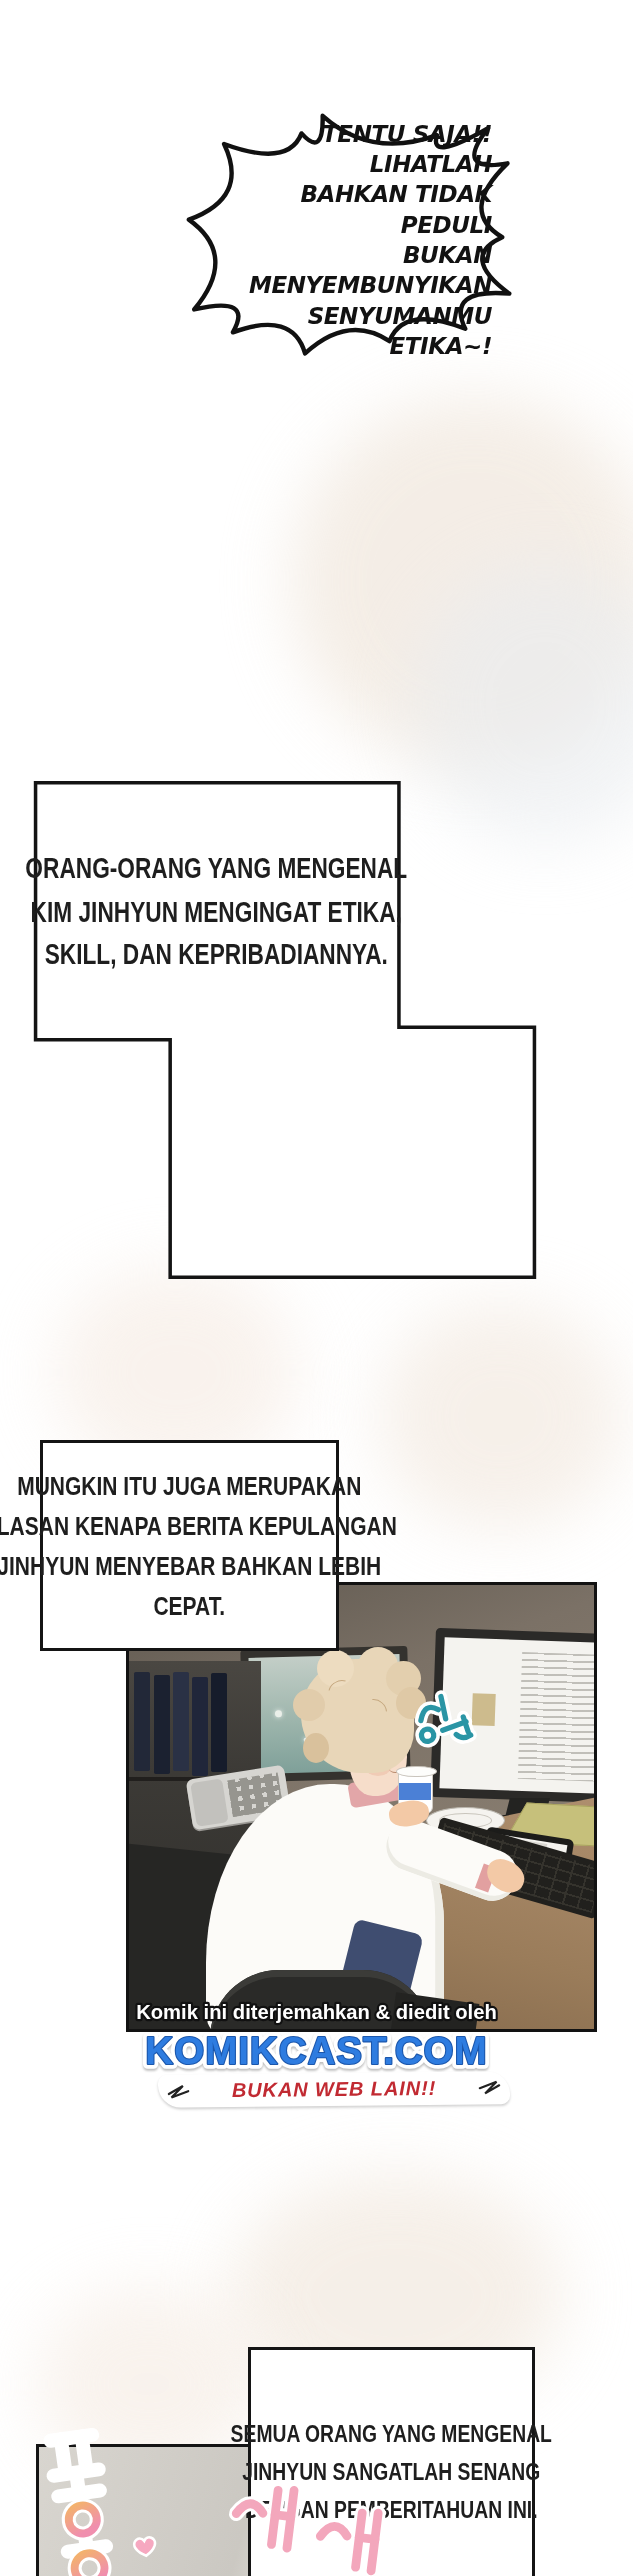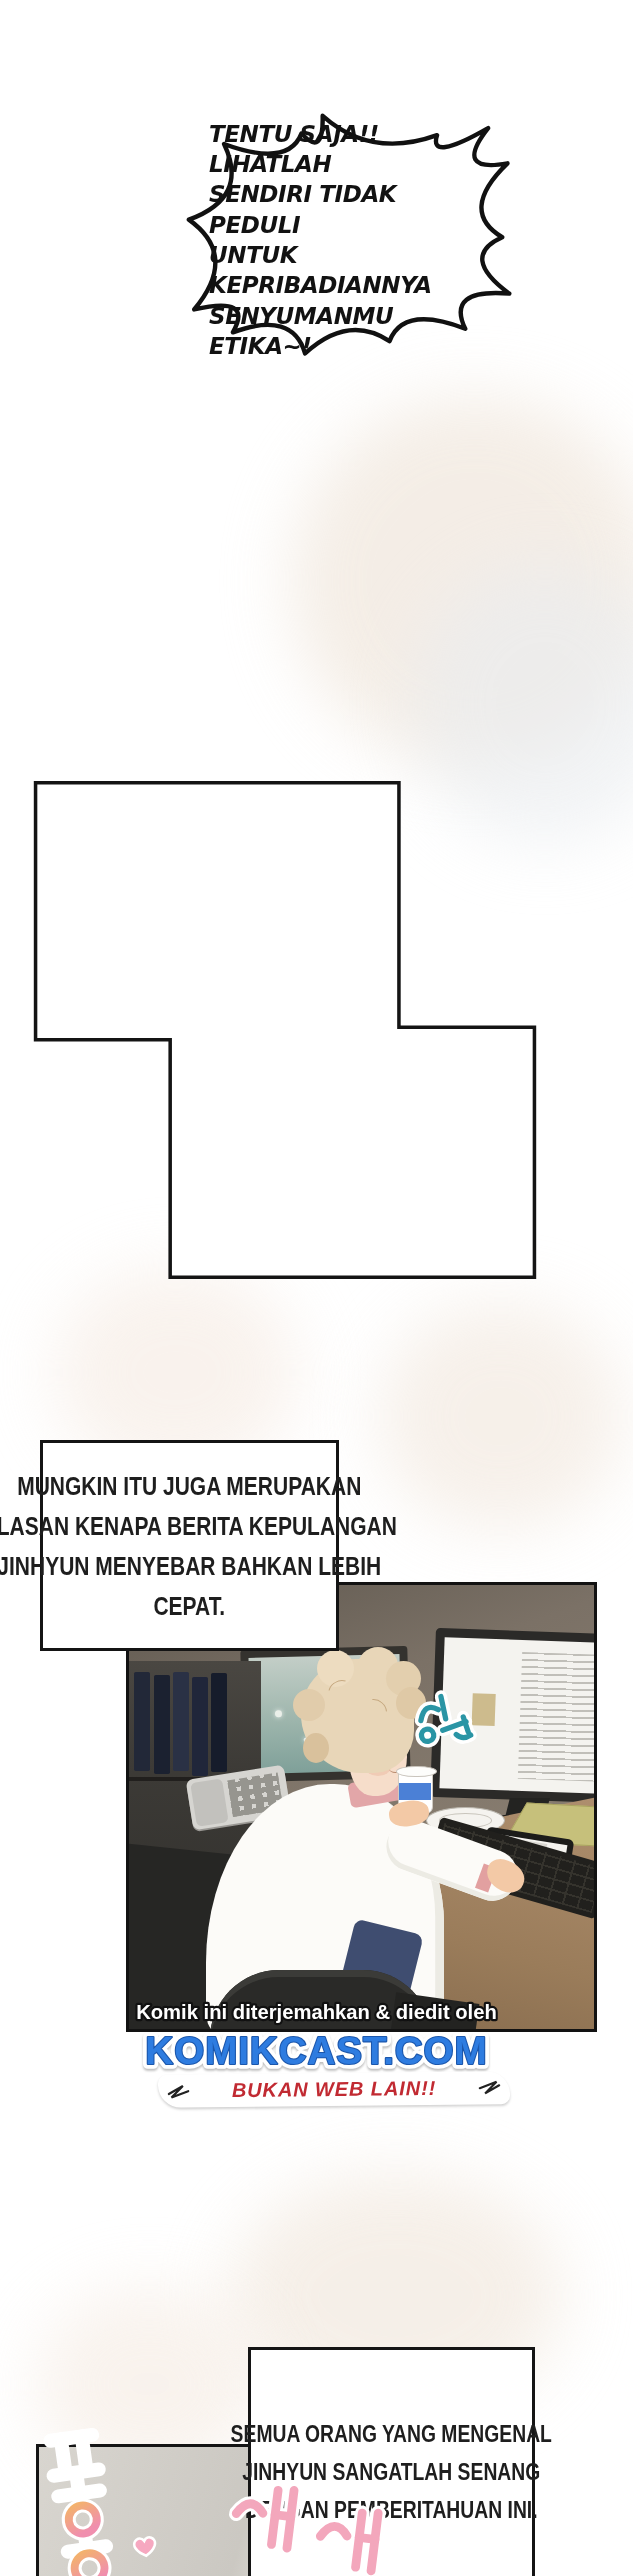--- a/index.html
+++ b/index.html
@@ -3,21 +3,21 @@
 <meta charset="utf-8">
 <style>
   html,body{margin:0;padding:0;background:#fff;}
   #page{position:relative;width:633px;height:2576px;overflow:hidden;background:#ffffff;
         font-family:"Liberation Sans",sans-serif;}
   .abs{position:absolute;}
   .blob{position:absolute;border-radius:50%;filter:blur(33px);}
   
   .bubble-wrap{left:180px;top:107px;width:339px;height:257px;}
   .bubble-text{left:209px;top:158px;width:283px;height:164px;display:flex;align-items:center;justify-content:center;
-               text-align:left;font-family:"DejaVu Sans",sans-serif;font-weight:bold;font-style:italic;
+               text-align:right;font-family:"DejaVu Sans",sans-serif;font-weight:bold;font-style:italic;
                font-size:23px;line-height:1.32;color:#121212;letter-spacing:-0.4px;}
   .bubble-text span{display:block;}
   
   .capbox{display:flex;align-items:center;justify-content:center;text-align:center;}
   .cap-lines{transform:scale(0.84,1.06);transform-origin:50% 50%;font-weight:700;color:#1e1e1e;white-space:nowrap;}
   .cap-lines span{display:block;}
   .cap1{left:35px;top:783px;width:363px;height:257px;}
   .cap1 .cap-lines{font-size:27px;line-height:1.5;}
   .cap2{left:170px;top:1028px;width:364px;height:250px;}
   .cap2 .cap-lines{font-size:27px;line-height:1.5;}
@@ -127,29 +127,36 @@
   <div class="blob" style="left:35px;top:2287px;width:229px;height:194px;background:#f5ebe2;opacity:.6;"></div>
 
   <svg class="abs bubble-wrap" viewBox="0 0 385 292">
     <path d="M10,128 Q79,103 50,42 Q123,69 138,30 Q163,58 162,10 Q217,59 292,32 Q282,63 350,24
          Q310,75 372,64 Q316,118 366,148 Q317,170 374,212 Q302,206 324,252 Q254,225 238,266
          Q191,235 142,280 Q128,231 60,256 Q84,214 16,230 Q67,169 10,128 Z" fill="#ffffff" stroke="#111111" stroke-width="5" stroke-linejoin="round"></path>
   </svg>
   <div class="abs bubble-text">
     <div>
       <span>TENTU SAJA!! LIHATLAH</span>
-      <span>SENDIRI TIDAK PEDULI</span>
-      <span>UNTUK KEPRIBADIANNYA</span>
+      <span>BAHKAN TIDAK PEDULI</span>
+      <span>BUKAN MENYEMBUNYIKAN</span>
       <span>SENYUMANMU ETIKA~!</span>
     </div>
   </div>
 
   <svg class="abs" style="left:25px;top:772px;width:520px;height:516px;z-index:10;" viewBox="0 0 591 586">
     <path d="M12,12 L425,12 L425,290 L579,290 L579,574 L165,574 L165,304 L12,304 Z" fill="#ffffff" stroke="#141414" stroke-width="4"></path>
   </svg>
+  <div class="abs capbox cap1" style="z-index:11;">
+    <div class="cap-lines">
+      <span>ORANG-ORANG YANG MENGENAL</span>
+      <span>KIM JINHYUN MENGINGAT ETIKA,</span>
+      <span>SKILL, DAN KEPRIBADIANNYA.</span>
+    </div>
+  </div>
 
   <div class="abs capbox framed box3">
     <div class="cap-lines">
       <span>MUNGKIN ITU JUGA MERUPAKAN</span>
       <span>ALASAN KENAPA BERITA KEPULANGAN</span>
       <span>JINHYUN MENYEBAR BAHKAN LEBIH</span>
       <span>CEPAT.</span>
     </div>
   </div>
 

